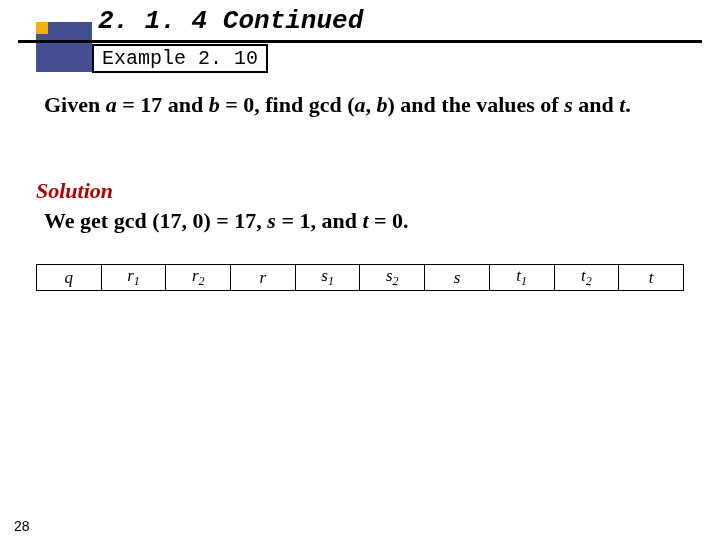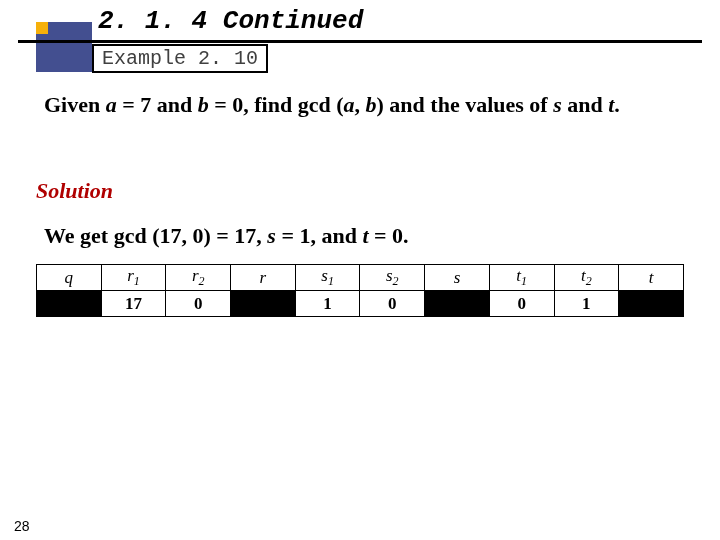--- a/index.html
+++ b/index.html
@@ -50,21 +50,21 @@
     background: #000;
   }
   .example-box {
     position: absolute;
     left: 92px;
     top: 44px;
     background: #fff;
     border: 2px solid #000;
     padding: 1px 8px 1px 8px;
     font-size: 20px;
-    color: #404040;
+    color: #000000;
   }
   .prompt {
     position: absolute;
     left: 44px;
     top: 90px;
     width: 640px;
     font-size: 22px;
     font-weight: bold;
     line-height: 1.35;
     color: #000;
@@ -79,21 +79,20 @@
     color: #B00000;
     font-style: italic;
   }
   .solution-txt {
     position: absolute;
     left: 44px;
     top: 208px;
     font-size: 22px;
     font-weight: bold;
     color: #000;
-    margin-top: 15px;
   }
   .solution-txt .ital { font-style: italic; }
   .tbl-wrap {
     position: absolute;
     left: 36px;
     top: 264px;
     width: 648px;
   }
   table.algo {
     border-collapse: collapse;
@@ -137,21 +136,21 @@
 
 <div class="header-wrap">
   <div class="deco-square"></div>
   <div class="deco-square-accent"></div>
   <div class="section-num">2. 1. 4   Continued</div>
   <div class="underline"></div>
   <div class="example-box">Example 2. 10</div>
 </div>
 
 <div class="prompt">
-  <span>Given </span><span class="ital">a</span><span> = 7 and </span><span class="ital">b</span><span> = 0, find gcd (</span><span class="ital">a</span><span>, </span><span class="ital">b</span><span>) and the values of </span><span class="ital">s</span><span> and </span><span class="ital">t</span><span>.</span>
+  <span>Given </span><span class="ital">a</span><span> = 17 and </span><span class="ital">b</span><span> = 0, find gcd (</span><span class="ital">a</span><span>, </span><span class="ital">b</span><span>) and the values of </span><span class="ital">s</span><span> and </span><span class="ital">t</span><span>.</span>
 </div>
 
 <div class="solution-lbl">Solution</div>
 <div class="solution-txt">
   <span>We get gcd (17, 0) = 17, </span><span class="ital">s</span><span> = 1, and </span><span class="ital">t</span><span> = 0.</span>
 </div>
 
 <div class="tbl-wrap">
   <table class="algo">
     <tbody>
@@ -160,29 +159,17 @@
       <td><span>r</span><span class="sub">1</span></td>
       <td><span>r</span><span class="sub">2</span></td>
       <td>r</td>
       <td><span>s</span><span class="sub">1</span></td>
       <td><span>s</span><span class="sub">2</span></td>
       <td>s</td>
       <td><span>t</span><span class="sub">1</span></td>
       <td><span>t</span><span class="sub">2</span></td>
       <td>t</td>
     </tr>
-    <tr class="row">
-      <td></td>
-      <td class="white">17</td>
-      <td class="white">0</td>
-      <td></td>
-      <td class="white">1</td>
-      <td class="white">0</td>
-      <td></td>
-      <td class="white">0</td>
-      <td class="white">1</td>
-      <td></td>
-    </tr>
   </tbody>
     </table>
 </div>
 
 <div class="page-num">28</div>
 
 </body></html>

